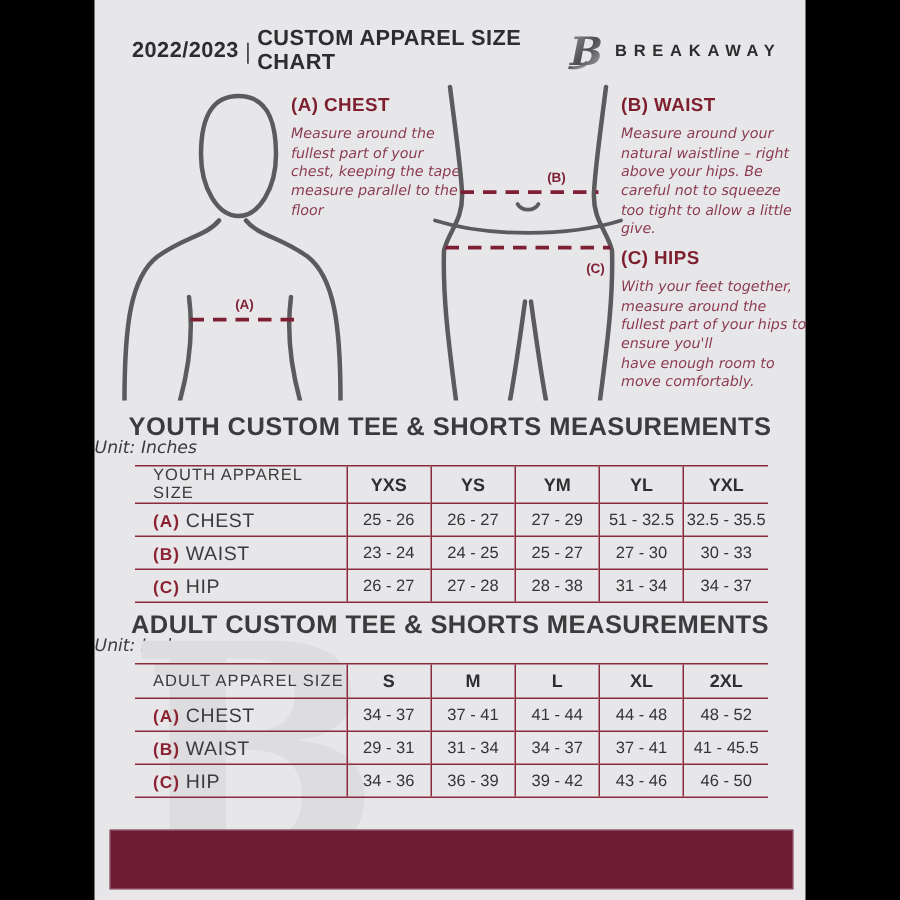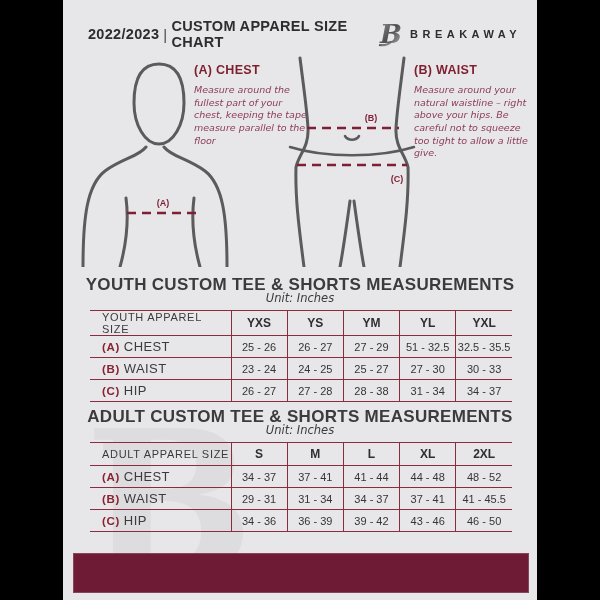--- a/index.html
+++ b/index.html
@@ -24,21 +24,21 @@
   .instr { position:absolute; }
   .instr-heading { font-weight:bold; font-size:12.5px; letter-spacing:0.3px; color:#7e1f2f;
                    margin-bottom:7px; }
   .instr-body { font-family:"DejaVu Sans", sans-serif; font-style:italic;
                 font-size:9.5px; line-height:1.33; color:#8c3b55; }
   .pre-line { white-space:pre-line; }
 
   
   .sec-title { position:absolute; left:0; width:474px; text-align:center;
                font-weight:bold; font-size:17px; letter-spacing:0.3px; color:#3b3b3d; }
-  .sec-unit { position:absolute; left:0; width:474px; text-align:center;
+  .sec-unit { position:absolute; left:0; width:474px; text-align:left;
               font-family:"DejaVu Sans", sans-serif; font-style:italic;
               font-size:11.5px; color:#3b3b3d; }
 
   
   .size-table { position:absolute; left:27px; width:422px; z-index:2; }
   table { border-collapse:collapse; width:422px; table-layout:fixed; }
   col.c-label { width:141px; }
   col.c-size  { width:56.2px; }
   tr { height:22px; }
   tr.hdr { height:23px; }
@@ -128,20 +128,25 @@
         <line x1="14" y1="110" x2="124" y2="110" stroke="#7e1f33" stroke-width="2.5" stroke-dasharray="9 6"></line>
         <text x="88" y="66" text-anchor="middle" font-family="Liberation Sans, sans-serif" font-size="9" font-weight="bold" fill="#7e1f33">(B)</text>
         <text x="114" y="127" text-anchor="middle" font-family="Liberation Sans, sans-serif" font-size="9" font-weight="bold" fill="#7e1f33">(C)</text>
       </svg>
 
       <div class="instr" style="left:351px; top:8px; width:122px;">
         <div class="instr-heading">(B) WAIST</div>
         <div class="instr-body">Measure around your natural waistline – right above your hips. Be careful not to squeeze too tight to allow a little give.</div>
       </div>
 
+      <div class="instr" style="left:351px; top:110px; width:126px;">
+        <div class="instr-heading">(C) HIPS</div>
+        <div class="instr-body pre-line">With your feet together, measure around the fullest part of your hips to ensure you'll
+have enough room to move comfortably.</div>
+      </div>
     </div>
 
     <div class="sec-title" style="top:275px;">YOUTH CUSTOM TEE &amp; SHORTS MEASUREMENTS</div>
     <div class="sec-unit" style="top:291px;">Unit: Inches</div>
 
     <div class="size-table" style="top:310px;">
       <table>
         <colgroup>
             <col class="c-label">
             <col class="c-size">

